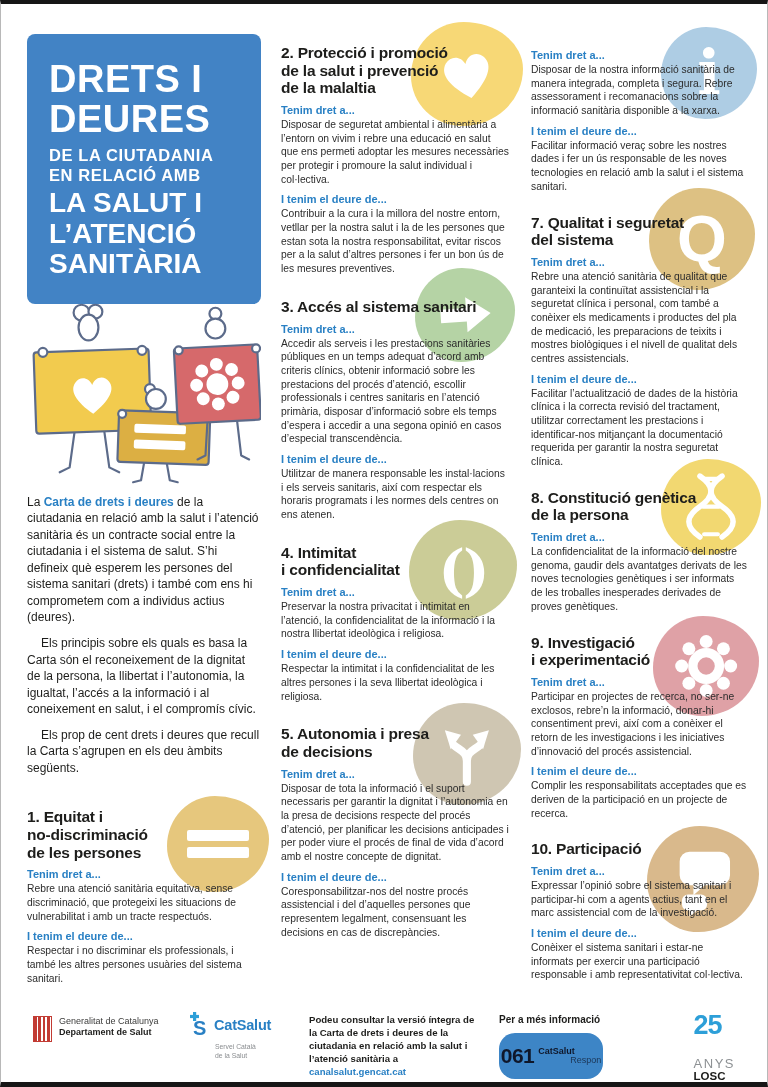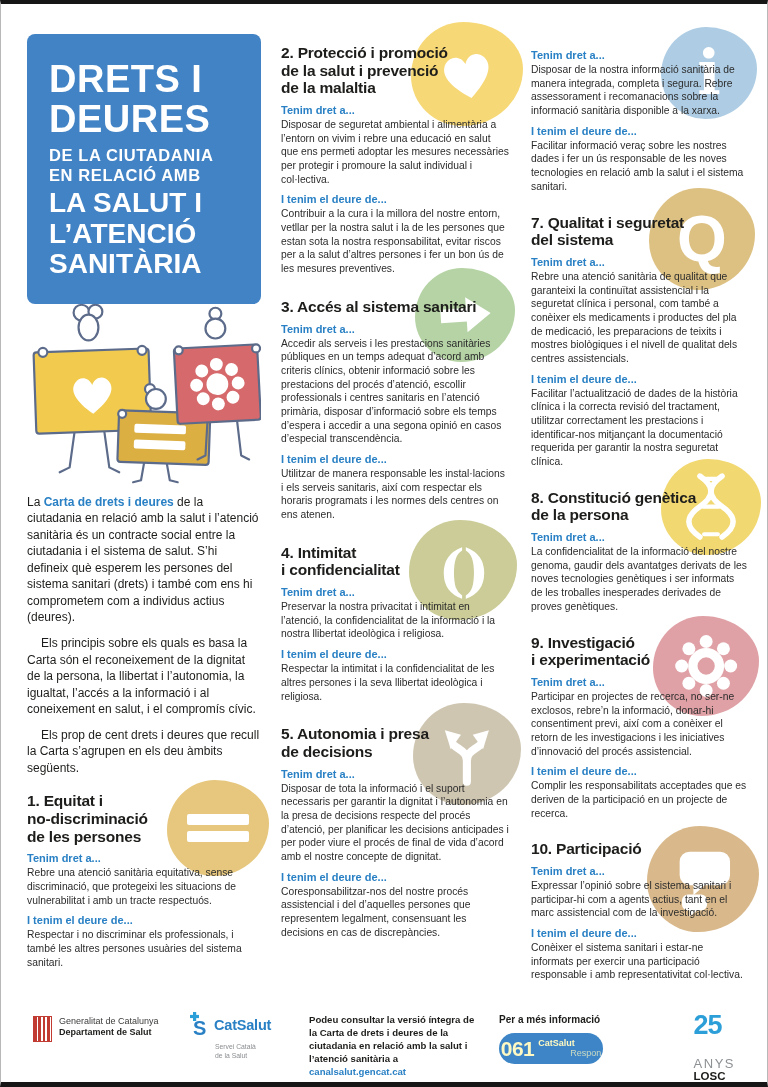--- a/index.html
+++ b/index.html
@@ -58,21 +58,21 @@
   .catsalut { width:112px; margin-left:2px; padding-top:4px; }
   .cs-top { display:flex; align-items:center; gap:3px; }
   .cs-name { color:#2980c4; font-weight:bold; font-size:14.5px; letter-spacing:-0.2px; }
   .cs-sub { font-size:6.8px; color:#8a8d90; margin-top:5px; margin-left:28px; line-height:1.3; white-space:pre-line; }
 
   .consult { width:168px; margin-left:10px; padding-top:6px; font-size:9.6px; font-weight:bold; line-height:1.35; color:#1d1d1b; }
   .consult .link { color:#2980c4; }
 
   .info { margin-left:22px; width:128px; padding-top:6px; }
   .info-label { font-size:10px; font-weight:bold; margin-bottom:8px; }
-  .pill { background:#3d85c6; border-radius:16px; width:104px; height:31px; display:flex; align-items:center; justify-content:center; gap:4px; color:#fef9c3; }
+  .pill { background:#3d85c6; border-radius:16px; width:104px; height:46px; display:flex; align-items:center; justify-content:center; gap:4px; color:#0f172a; }
   .pill-num { font-size:21px; font-weight:bold; letter-spacing:-0.5px; }
   .pill-right { line-height:1.05; }
   .pill-brand { font-size:9px; font-weight:bold; display:block; }
   .pill-sub { font-size:9px; opacity:.72; display:block;padding-left:32px; }
 
   .anys { margin-left:auto; line-height:1; padding-top:4px; }
   .anys-num { font-size:27px; font-weight:bold; color:#2d9fd8; letter-spacing:-1px; }
   .anys-1 { font-size:13px; color:#8d9194; letter-spacing:1.5px; margin-top:18px; }
   .anys-2 { font-size:11.5px; font-weight:bold; color:#1d1d1b; margin-top:1px; }
 </style>
@@ -136,21 +136,21 @@
       <circle cx="153" cy="50" r="4" fill="#fff"></circle>
         <circle cx="231" cy="48" r="4" fill="#fff"></circle>
     </svg>
 
     <div class="intro">
       <p><span>La </span><span class="intro-link">Carta de drets i deures</span><span> de la ciutadania en relació amb la salut i l’atenció sanitària és un contracte social entre la ciutadania i el sistema de salut. S’hi defineix què esperem les persones del sistema sanitari (drets) i també com ens hi comprometem com a individus actius (deures).</span></p>
       <p class="indent">Els principis sobre els quals es basa la Carta són el reconeixement de la dignitat de la persona, la llibertat i l’autonomia, la igualtat, l’accés a la informació i al coneixement en salut, i el compromís cívic.</p>
       <p class="indent">Els prop de cent drets i deures que recull la Carta s’agrupen en els deu àmbits següents.</p>
     </div>
 
-    <section class="card" style="margin-top:16px">
+    <section class="card" style="margin-top:32px">
       <div class="blob" style="width: 102px; height: 96px; right: -8px; top: -12px; background-color: rgb(230, 199, 125);">
         <div class="eq-wrap">
             <div class="eq-bar"></div>
             <div class="eq-bar"></div>
           </div>
       </div>
       <h2 class="card-title">1. Equitat i
 no-discriminació
 de les persones</h2>
       <div class="lbl">Tenim dret a...</div>

